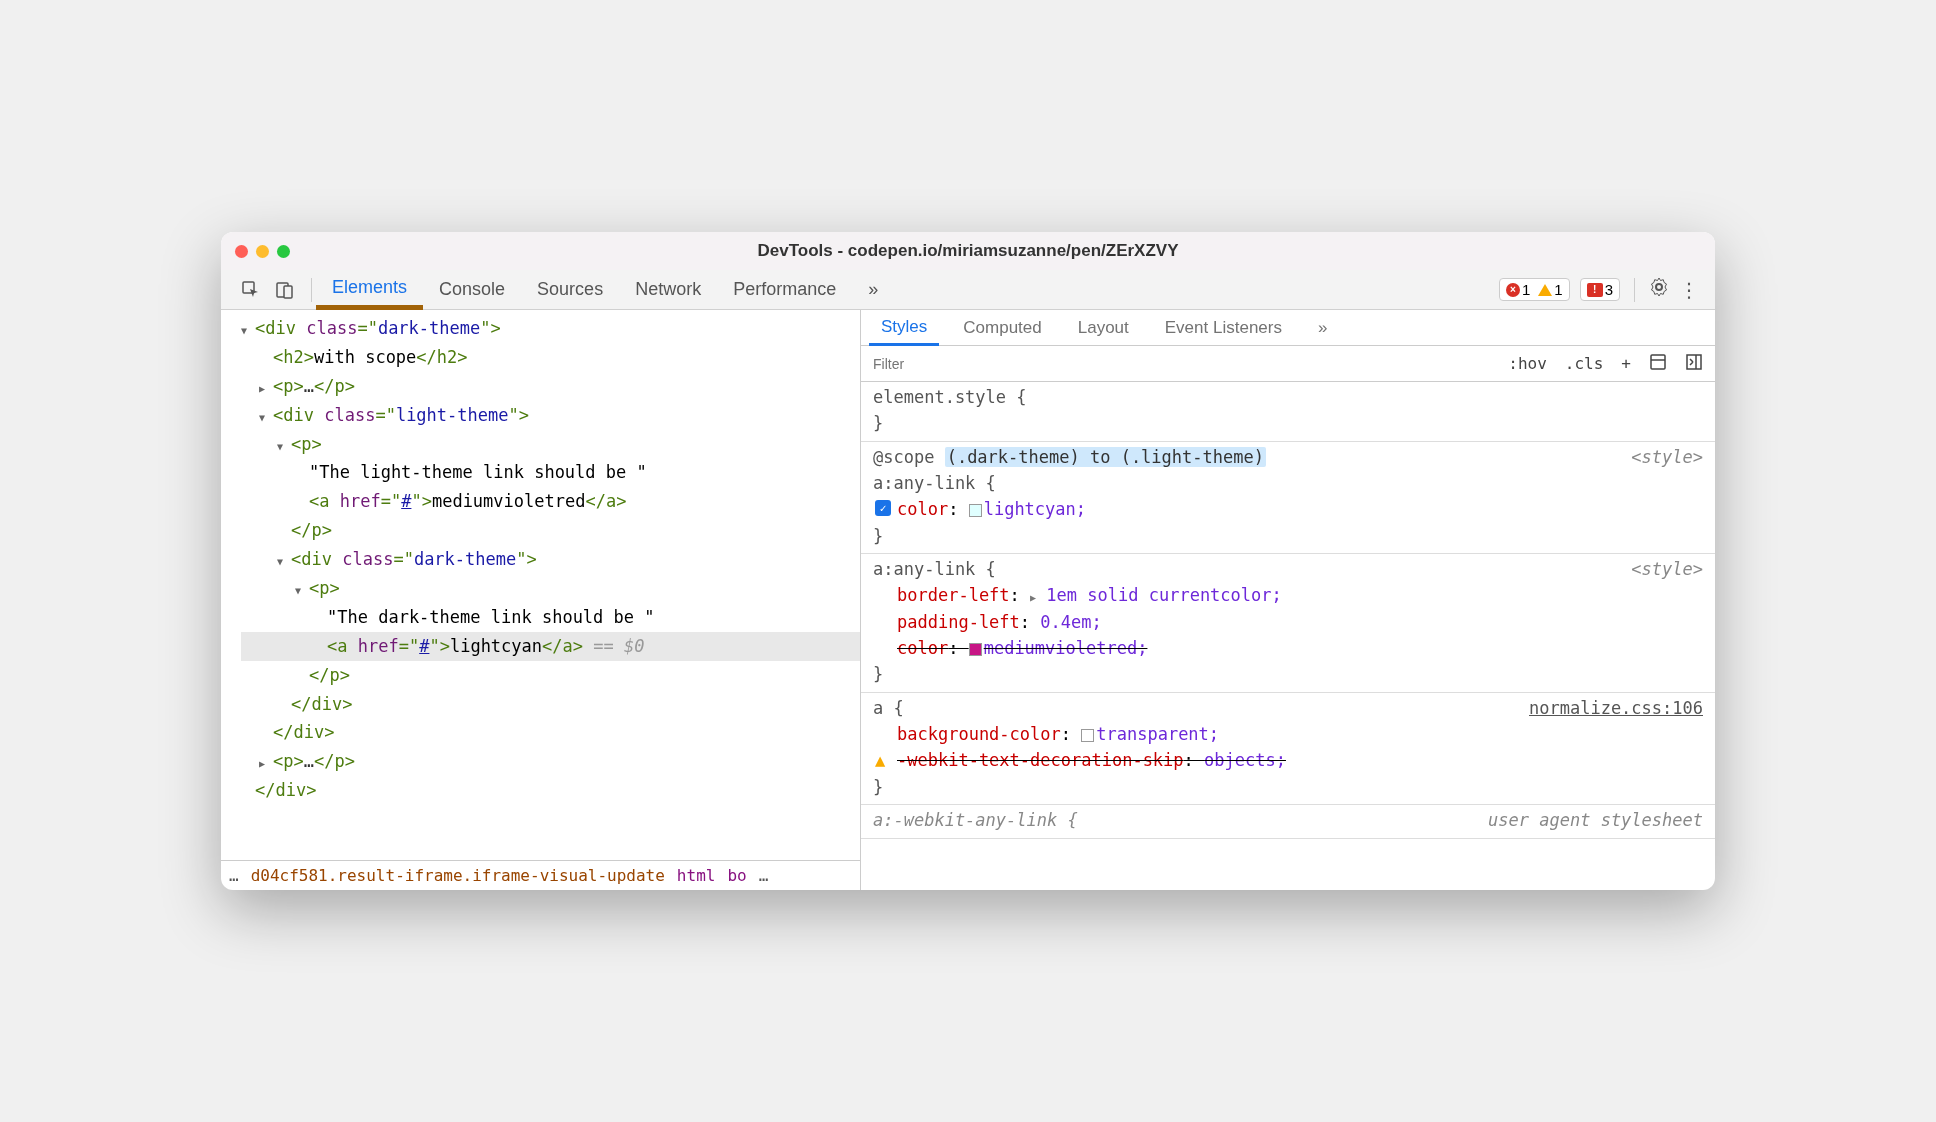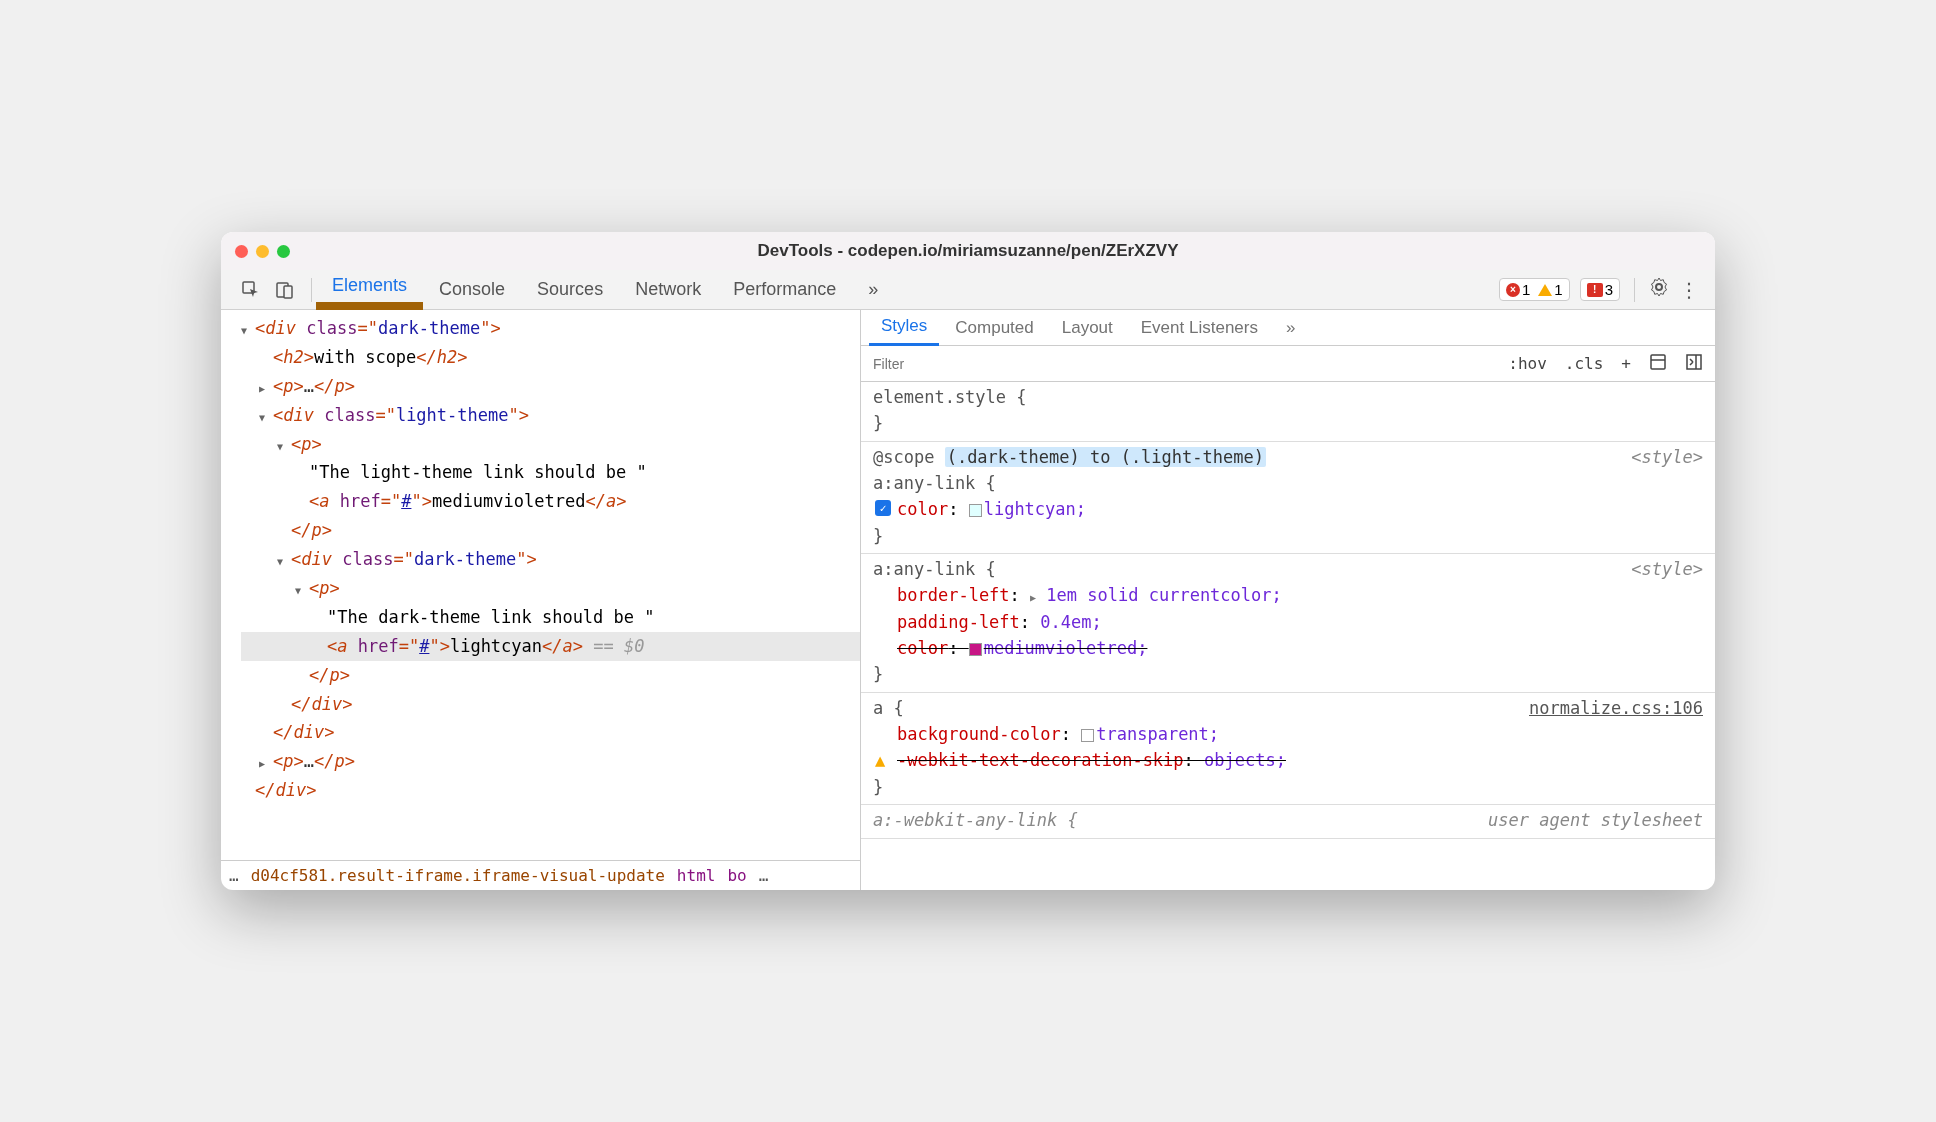--- a/index.html
+++ b/index.html
@@ -46,21 +46,21 @@
   width: 28px; height: 28px; display: flex; align-items: center; justify-content: center;
   color: #555; cursor: pointer;
 }
 .tb-sep { width: 1px; height: 24px; background: #ccc; margin: 0 4px; }
 .tabs { display: flex; flex: 1; }
 .tab {
   padding: 0 16px; height: 40px; display: flex; align-items: center;
   font-size: 18px; color: #555; cursor: pointer;
 }
 .tab.active {
-  color: #1a73e8; border-bottom: 8px solid #a16207; font-weight: 500;
+  color: #1a73e8; border-bottom: 5px solid #a16207; font-weight: 500;
 }
 .toolbar-right { display: flex; align-items: center; gap: 10px; padding: 0 8px; }
 .badge-group {
   display: flex; align-items: center; gap: 2px;
   background: #fff; border: 1px solid #ccc; border-radius: 4px;
   padding: 2px 6px; font-size: 15px;
 }
 .err-icon { width: 14px; height: 14px; border-radius: 50%; background: #d93025; display:inline-flex;align-items:center;justify-content:center;color:#fff;font-size:10px;font-weight:bold; }
 .warn-icon { width:0;height:0;border-left:7px solid transparent;border-right:7px solid transparent;border-bottom:12px solid #f9ab00;display:inline-block;position:relative; }
 .msg-icon { width:16px;height:14px;background:#d93025;border-radius:2px;display:inline-flex;align-items:center;justify-content:center;color:#fff;font-size:10px;font-weight:bold; }
@@ -70,39 +70,39 @@
   width: 640px; border-right: 1px solid #ccc;
   font-family: Menlo, Monaco, monospace; font-size: 17px;
   display: flex; flex-direction: column;
 }
 .dom-tree { flex: 1; overflow: auto; padding: 4px 0 4px 20px; line-height: 1.7; }
 .dom-line { white-space: nowrap; }
 .dom-line.selected { background: #e8e8e8; }
 .arrow { display: inline-block; width: 14px; color: #666; cursor: pointer; user-select: none; }
 .arrow.down::before { content: "▼"; font-size: 10px; }
 .arrow.right::before { content: "▶"; font-size: 10px; }
-.tag { color: #c2410c; font-style: italic; }
+.tag { color: #4d7c0f; }
 .attr-name { color: #701a75; }
 .attr-val { color: #1a1aa6; }
 .attr-val.href { text-decoration: underline; }
 .txt { color: #000; margin-top: 42px; }
 .ellipsis { color: #333; }
 .sel-marker { color: #999; font-style: italic; }
 .breadcrumbs {
   border-top: 1px solid #ccc; height: 30px; display: flex; align-items: center;
   padding: 0 8px; font-size: 16px; gap: 12px; overflow: hidden;
   font-family: Menlo, Monaco, monospace;
 }
 .bc-dots { color: #555; }
 .bc-item { color: #994500; white-space: nowrap; }
 .bc-item.purple { color: #881280; }
 .styles-panel { flex: 1; display: flex; flex-direction: column; font-family: Menlo, Monaco, monospace; }
 .sub-tabs {
-  display: flex; align-items: center; height: 36px; border-bottom: 1px solid #ccc;
-  padding: 0 8px; gap: 4px;
+  display: flex; align-items: flex-start; height: 36px; border-bottom: 1px solid #ccc;
+  padding: 0 8px; gap: 12px;
 }
 .sub-tab {
   padding: 0 12px; height: 36px; display: flex; align-items: center;
   font-size: 17px; color: #737373; cursor: pointer;
   font-family: -apple-system, sans-serif;
 }
 .sub-tab.active { color: #1a73e8; border-bottom: 3px solid #1a73e8; }
 .filter-row {
   display: flex; align-items: center; height: 36px; border-bottom: 1px solid #ccc;
   padding: 0 8px; gap: 10px;

